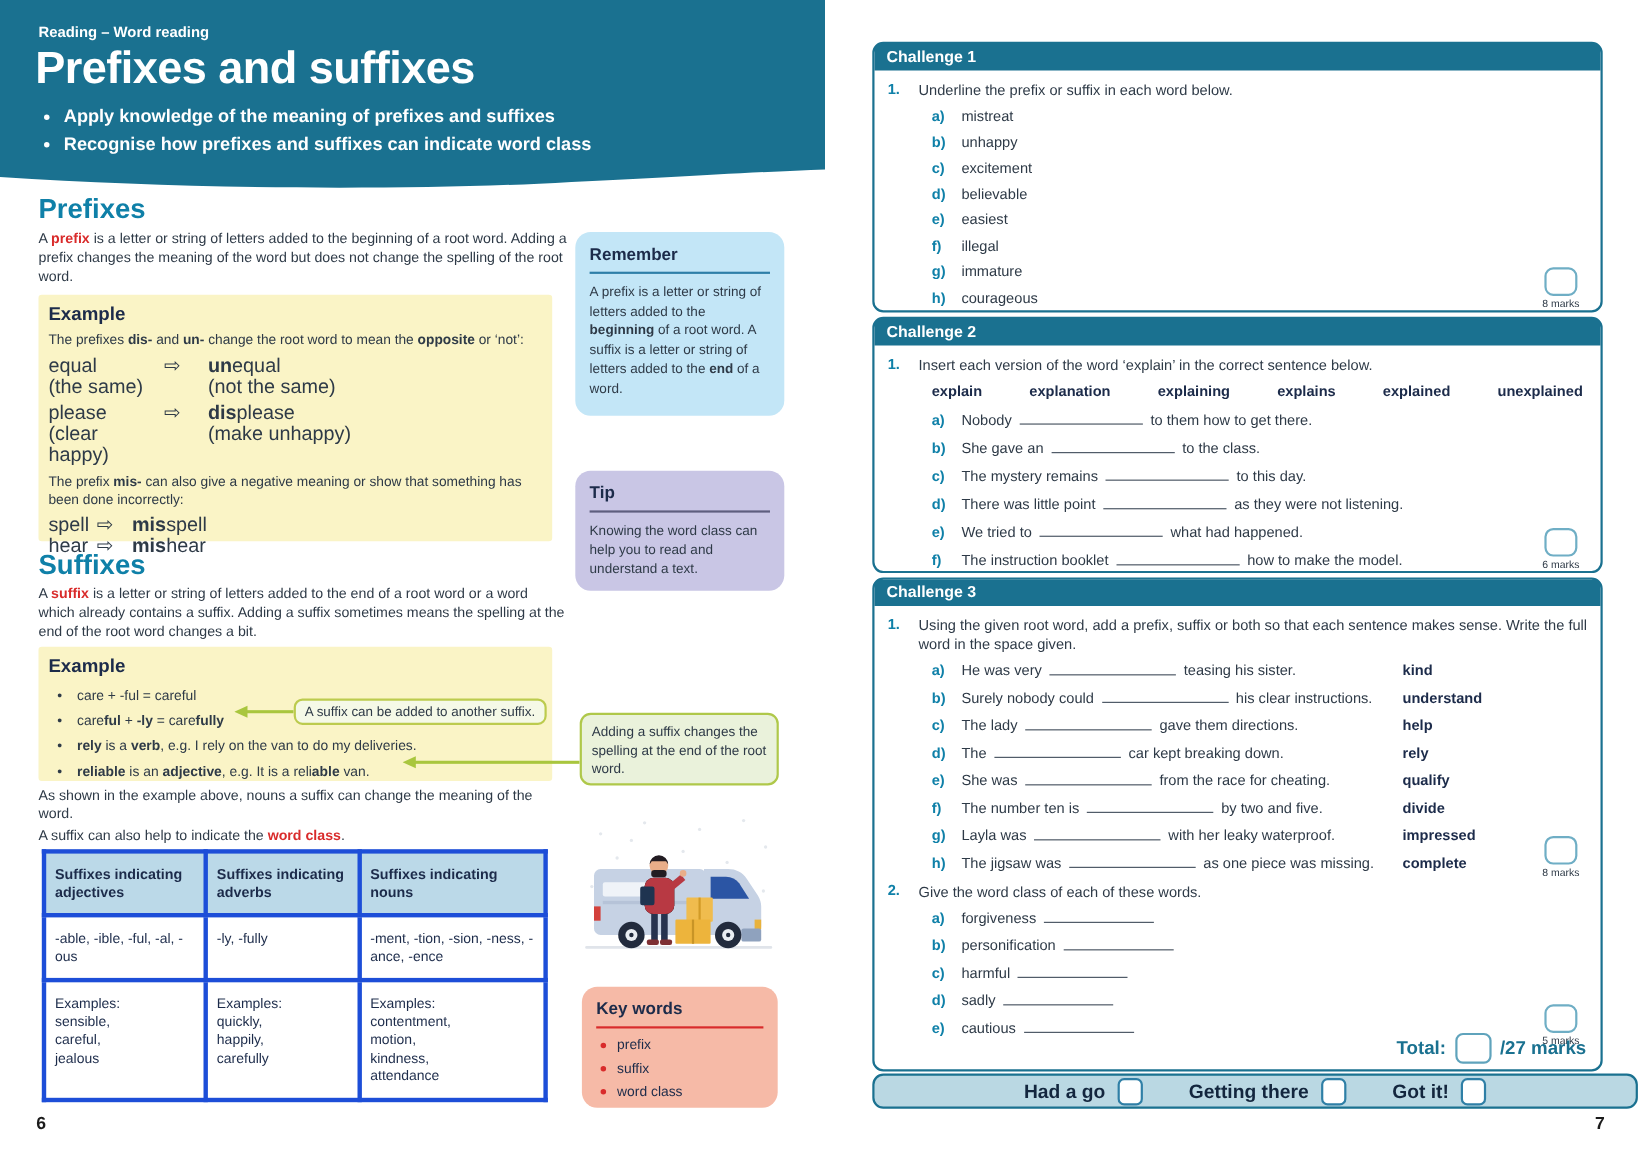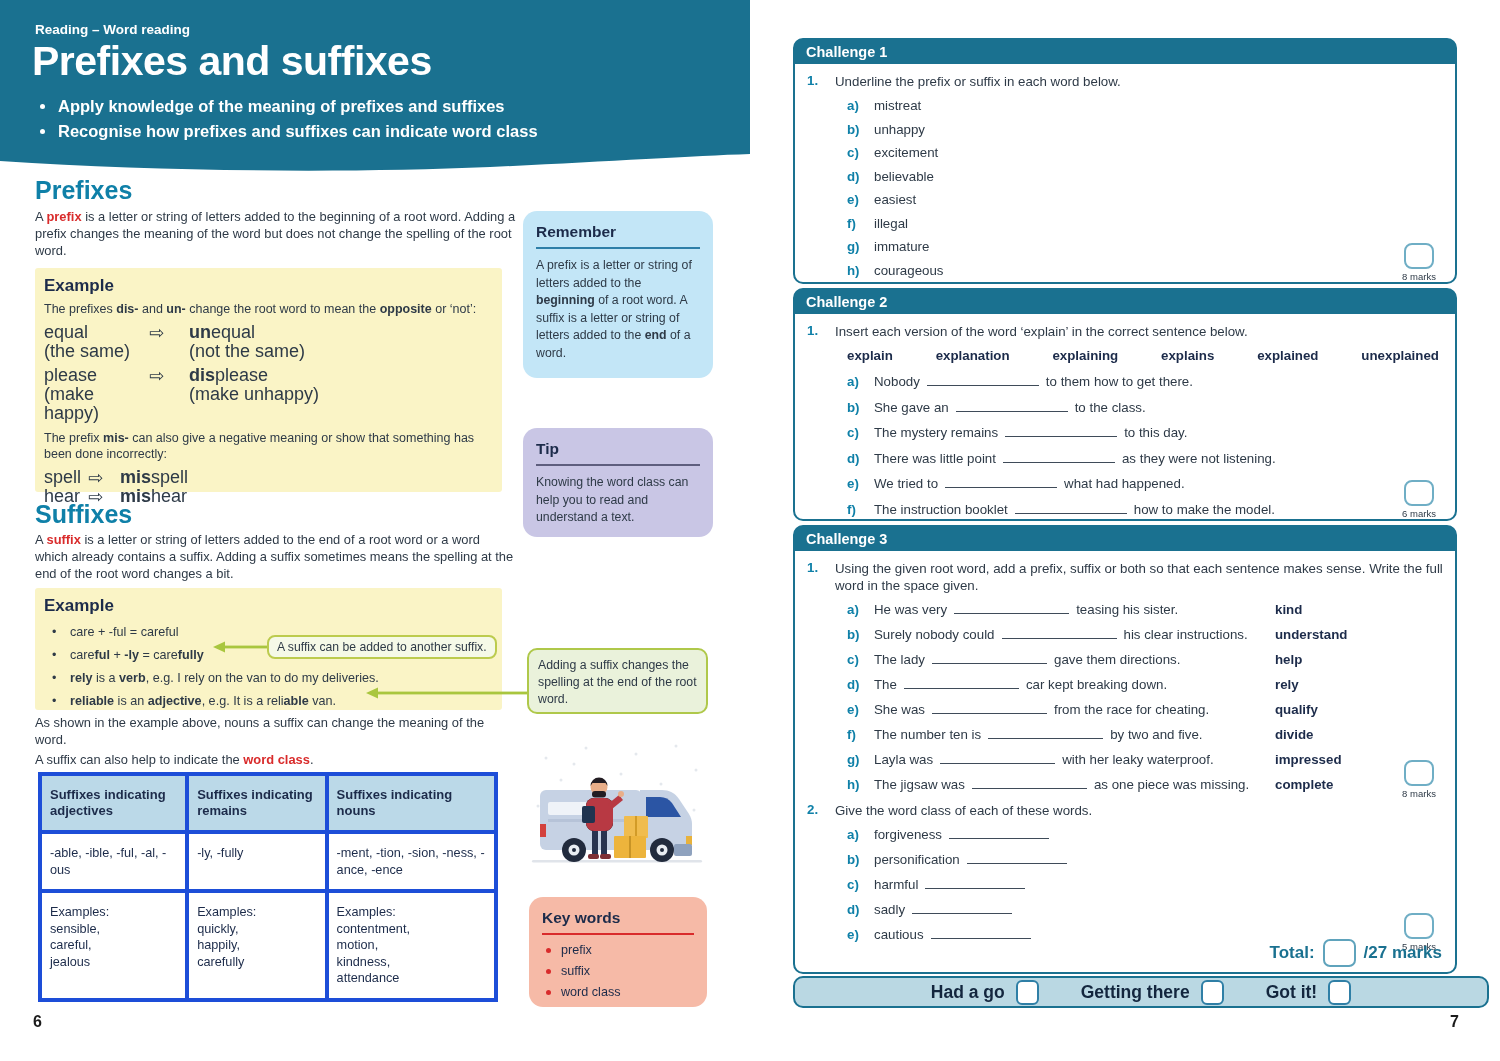--- a/index.html
+++ b/index.html
@@ -130,21 +130,21 @@
       <span class="c2"></span>
       <span>(not the same)</span>
     </div>
     <div class="gap6"></div>
     <div class="pair-row">
       <span class="c1">please</span>
       <span class="c2 arr">⇨</span>
       <span><span class="b">dis</span><span>please</span></span>
     </div>
     <div class="pair-row">
-      <span class="c1">(make happy)</span>
+      <span class="c1">(clear happy)</span>
       <span class="c2"></span>
       <span>(make unhappy)</span>
     </div>
     <div class="gap8"></div>
     <p class="para"><span>The prefix </span><span class="b">mis-</span><span> can also give a negative meaning or show that something has been done incorrectly:</span></p>
     <div class="gap6"></div>
     <div class="pair-row mis-row">
       <span class="c1">spell</span>
       <span class="c2 arr">⇨</span>
       <span><span class="b">mis</span><span>spell</span></span>
@@ -191,21 +191,21 @@
     <rect x="11" y="5.6" width="150" height="2.8" fill="#A9C63E"></rect>
   </svg>
 
   <p class="abs para" style="left:35px;top:714px;width:472px;">As shown in the example above, nouns a suffix can change the meaning of the word.</p>
   <p class="abs para" style="left:35px;top:751px;width:472px;"><span>A suffix can also help to indicate the </span><span class="b r">word class</span><span>.</span></p>
 
   <table class="abs wc" style="left:38px;top:772px;">
     <tbody>
         <tr>
       <th>Suffixes indicating adjectives</th>
-      <th>Suffixes indicating remains</th>
+      <th>Suffixes indicating adverbs</th>
       <th>Suffixes indicating nouns</th>
     </tr>
     <tr>
       <td>-able, -ible, -ful, -al, -ous</td>
       <td>-ly, -fully</td>
       <td>-ment, -tion, -sion, -ness, -ance, -ence</td>
     </tr>
     <tr>
       <td>Examples:
 sensible,

